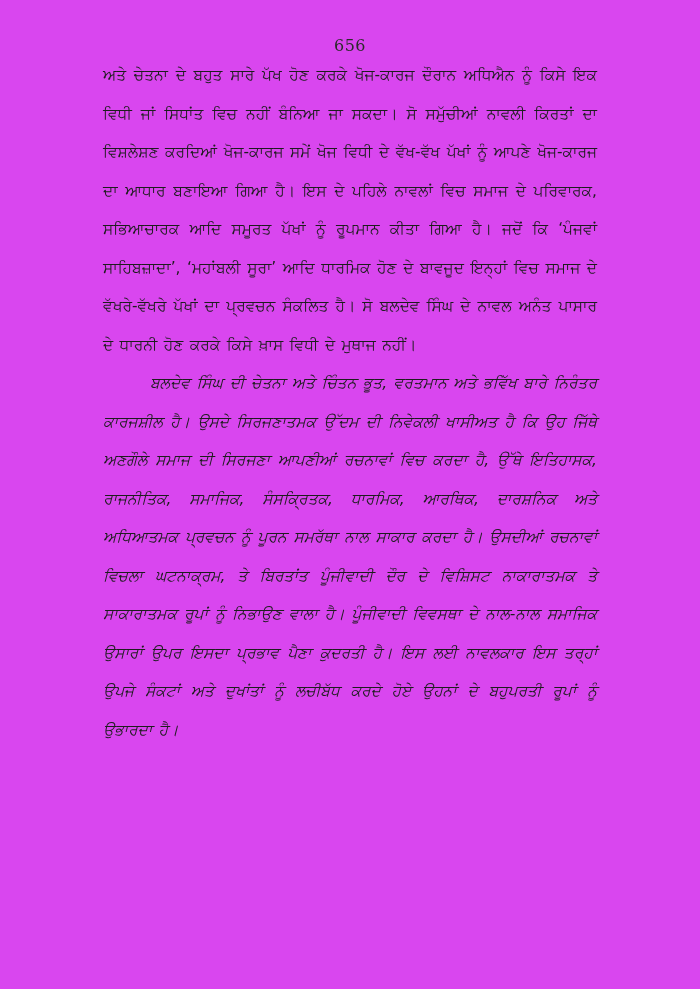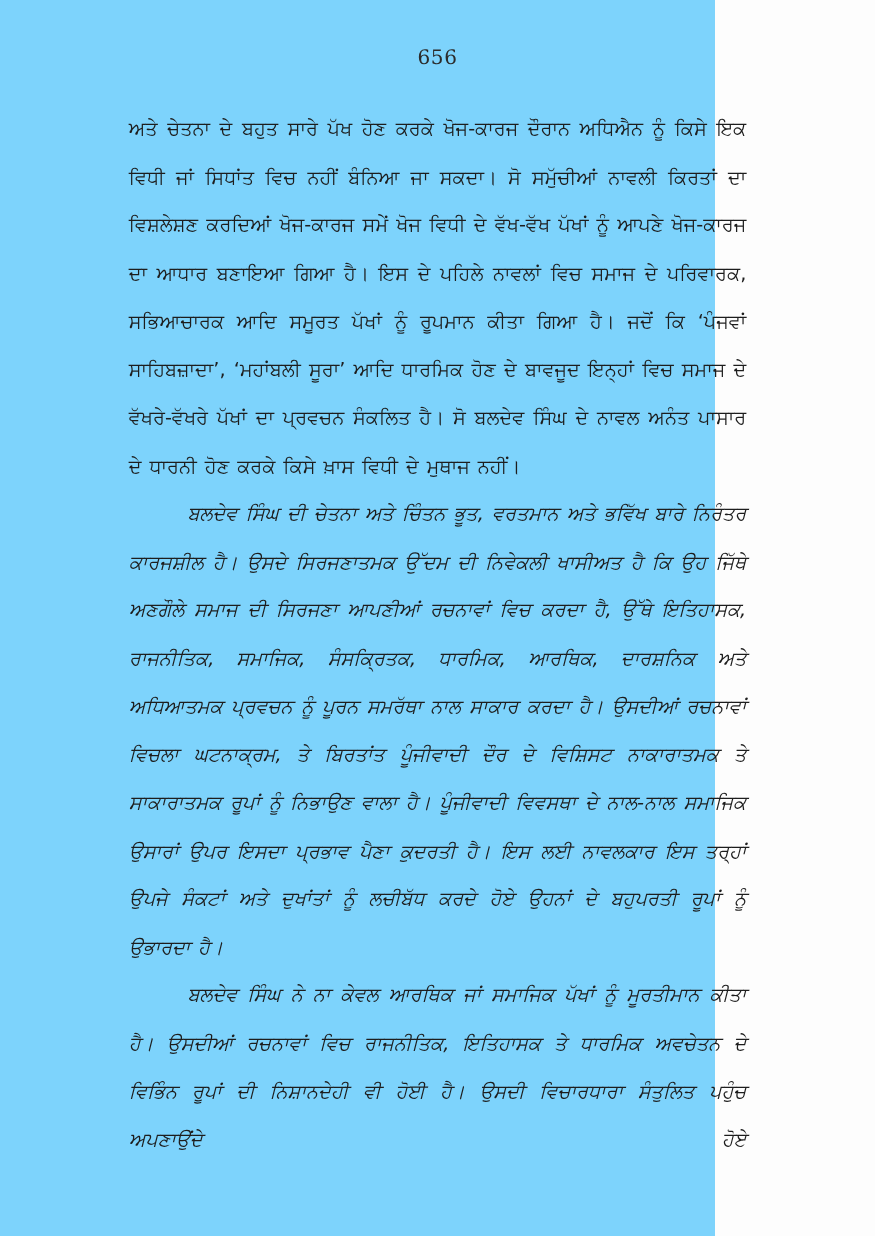--- a/index.html
+++ b/index.html
@@ -8,39 +8,39 @@
   }
   body {
     width: 700px;
     height: 989px;
     background: #fdfdfd;
     font-family: "DejaVu Sans", "Liberation Sans", sans-serif;
     overflow: hidden;
   }
   .page {
     position: relative;
-    width: 572px;
+    width: 700px;
     height: 989px;
-    background: #7dd3fc;
+    background: #d946ef;
     box-sizing: border-box;
   }
   .page-number {
     position: absolute;
     top: 36px;
     left: 0;
     width: 700px;
     text-align: center;
     font-family: "DejaVu Serif", "Liberation Serif", serif;
     font-size: 16px;
     color: #2b2b2b;
     letter-spacing: 0.5px;
   }
   .text-body {
     position: absolute;
-    top: 84px;
+    top: 56px;
     left: 103px;
     width: 494px;
   }
   .para {
     margin: 0 0 0 0;
     text-align: justify;
     text-justify: inter-word;
     font-size: 15.4px;
     line-height: 38.5px;
     color: #1d1d1d;
@@ -67,17 +67,16 @@
 <div class="page">
 
   <div class="page-number">656</div>
 
   <div class="text-body">
 
     <p class="para no-stretch">ਅਤੇ ਚੇਤਨਾ ਦੇ ਬਹੁਤ ਸਾਰੇ ਪੱਖ ਹੋਣ ਕਰਕੇ ਖੋਜ-ਕਾਰਜ ਦੌਰਾਨ ਅਧਿਐਨ ਨੂੰ ਕਿਸੇ ਇਕ ਵਿਧੀ ਜਾਂ ਸਿਧਾਂਤ ਵਿਚ ਨਹੀਂ ਬੰਨਿਆ ਜਾ ਸਕਦਾ। ਸੋ ਸਮੁੱਚੀਆਂ ਨਾਵਲੀ ਕਿਰਤਾਂ ਦਾ ਵਿਸ਼ਲੇਸ਼ਣ ਕਰਦਿਆਂ ਖੋਜ-ਕਾਰਜ ਸਮੇਂ ਖੋਜ ਵਿਧੀ ਦੇ ਵੱਖ-ਵੱਖ ਪੱਖਾਂ ਨੂੰ ਆਪਣੇ ਖੋਜ-ਕਾਰਜ ਦਾ ਆਧਾਰ ਬਣਾਇਆ ਗਿਆ ਹੈ। ਇਸ ਦੇ ਪਹਿਲੇ ਨਾਵਲਾਂ ਵਿਚ ਸਮਾਜ ਦੇ ਪਰਿਵਾਰਕ, ਸਭਿਆਚਾਰਕ ਆਦਿ ਸਮੂਰਤ ਪੱਖਾਂ ਨੂੰ ਰੂਪਮਾਨ ਕੀਤਾ ਗਿਆ ਹੈ। ਜਦੋਂ ਕਿ ‘ਪੰਜਵਾਂ ਸਾਹਿਬਜ਼ਾਦਾ’, ‘ਮਹਾਂਬਲੀ ਸੂਰਾ’ ਆਦਿ ਧਾਰਮਿਕ ਹੋਣ ਦੇ ਬਾਵਜੂਦ ਇਨ੍ਹਾਂ ਵਿਚ ਸਮਾਜ ਦੇ ਵੱਖਰੇ-ਵੱਖਰੇ ਪੱਖਾਂ ਦਾ ਪ੍ਰਵਚਨ ਸੰਕਲਿਤ ਹੈ। ਸੋ ਬਲਦੇਵ ਸਿੰਘ ਦੇ ਨਾਵਲ ਅਨੰਤ ਪਾਸਾਰ ਦੇ ਧਾਰਨੀ ਹੋਣ ਕਰਕੇ ਕਿਸੇ ਖ਼ਾਸ ਵਿਧੀ ਦੇ ਮੁਥਾਜ ਨਹੀਂ।</p>
 
     <p class="para indent no-stretch">ਬਲਦੇਵ ਸਿੰਘ ਦੀ ਚੇਤਨਾ ਅਤੇ ਚਿੰਤਨ ਭੂਤ, ਵਰਤਮਾਨ ਅਤੇ ਭਵਿੱਖ ਬਾਰੇ ਨਿਰੰਤਰ ਕਾਰਜਸ਼ੀਲ ਹੈ। ਉਸਦੇ ਸਿਰਜਣਾਤਮਕ ਉੱਦਮ ਦੀ ਨਿਵੇਕਲੀ ਖਾਸੀਅਤ ਹੈ ਕਿ ਉਹ ਜਿੱਥੇ ਅਣਗੌਲੇ ਸਮਾਜ ਦੀ ਸਿਰਜਣਾ ਆਪਣੀਆਂ ਰਚਨਾਵਾਂ ਵਿਚ ਕਰਦਾ ਹੈ, ਉੱਥੇ ਇਤਿਹਾਸਕ, ਰਾਜਨੀਤਿਕ, ਸਮਾਜਿਕ, ਸੰਸਕ੍ਰਿਤਕ, ਧਾਰਮਿਕ, ਆਰਥਿਕ, ਦਾਰਸ਼ਨਿਕ ਅਤੇ ਅਧਿਆਤਮਕ ਪ੍ਰਵਚਨ ਨੂੰ ਪੂਰਨ ਸਮਰੱਥਾ ਨਾਲ ਸਾਕਾਰ ਕਰਦਾ ਹੈ। ਉਸਦੀਆਂ ਰਚਨਾਵਾਂ ਵਿਚਲਾ ਘਟਨਾਕ੍ਰਮ, ਤੇ ਬਿਰਤਾਂਤ ਪੂੰਜੀਵਾਦੀ ਦੌਰ ਦੇ ਵਿਸ਼ਿਸਟ ਨਾਕਾਰਾਤਮਕ ਤੇ ਸਾਕਾਰਾਤਮਕ ਰੂਪਾਂ ਨੂੰ ਨਿਭਾਉਣ ਵਾਲਾ ਹੈ। ਪੂੰਜੀਵਾਦੀ ਵਿਵਸਥਾ ਦੇ ਨਾਲ-ਨਾਲ ਸਮਾਜਿਕ ਉਸਾਰਾਂ ਉਪਰ ਇਸਦਾ ਪ੍ਰਭਾਵ ਪੈਣਾ ਕੁਦਰਤੀ ਹੈ। ਇਸ ਲਈ ਨਾਵਲਕਾਰ ਇਸ ਤਰ੍ਹਾਂ ਉਪਜੇ ਸੰਕਟਾਂ ਅਤੇ ਦੁਖਾਂਤਾਂ ਨੂੰ ਲਚੀਬੱਧ ਕਰਦੇ ਹੋਏ ਉਹਨਾਂ ਦੇ ਬਹੁਪਰਤੀ ਰੂਪਾਂ ਨੂੰ ਉਭਾਰਦਾ ਹੈ।</p>
 
-    <p class="para indent">ਬਲਦੇਵ ਸਿੰਘ ਨੇ ਨਾ ਕੇਵਲ ਆਰਥਿਕ ਜਾਂ ਸਮਾਜਿਕ ਪੱਖਾਂ ਨੂੰ ਮੂਰਤੀਮਾਨ ਕੀਤਾ ਹੈ। ਉਸਦੀਆਂ ਰਚਨਾਵਾਂ ਵਿਚ ਰਾਜਨੀਤਿਕ, ਇਤਿਹਾਸਕ ਤੇ ਧਾਰਮਿਕ ਅਵਚੇਤਨ ਦੇ ਵਿਭਿੰਨ ਰੂਪਾਂ ਦੀ ਨਿਸ਼ਾਨਦੇਹੀ ਵੀ ਹੋਈ ਹੈ। ਉਸਦੀ ਵਿਚਾਰਧਾਰਾ ਸੰਤੁਲਿਤ ਪਹੁੰਚ ਅਪਣਾਉਂਦੇ ਹੋਏ</p>
 
   </div>
 
 </div>
 
 </body></html>

